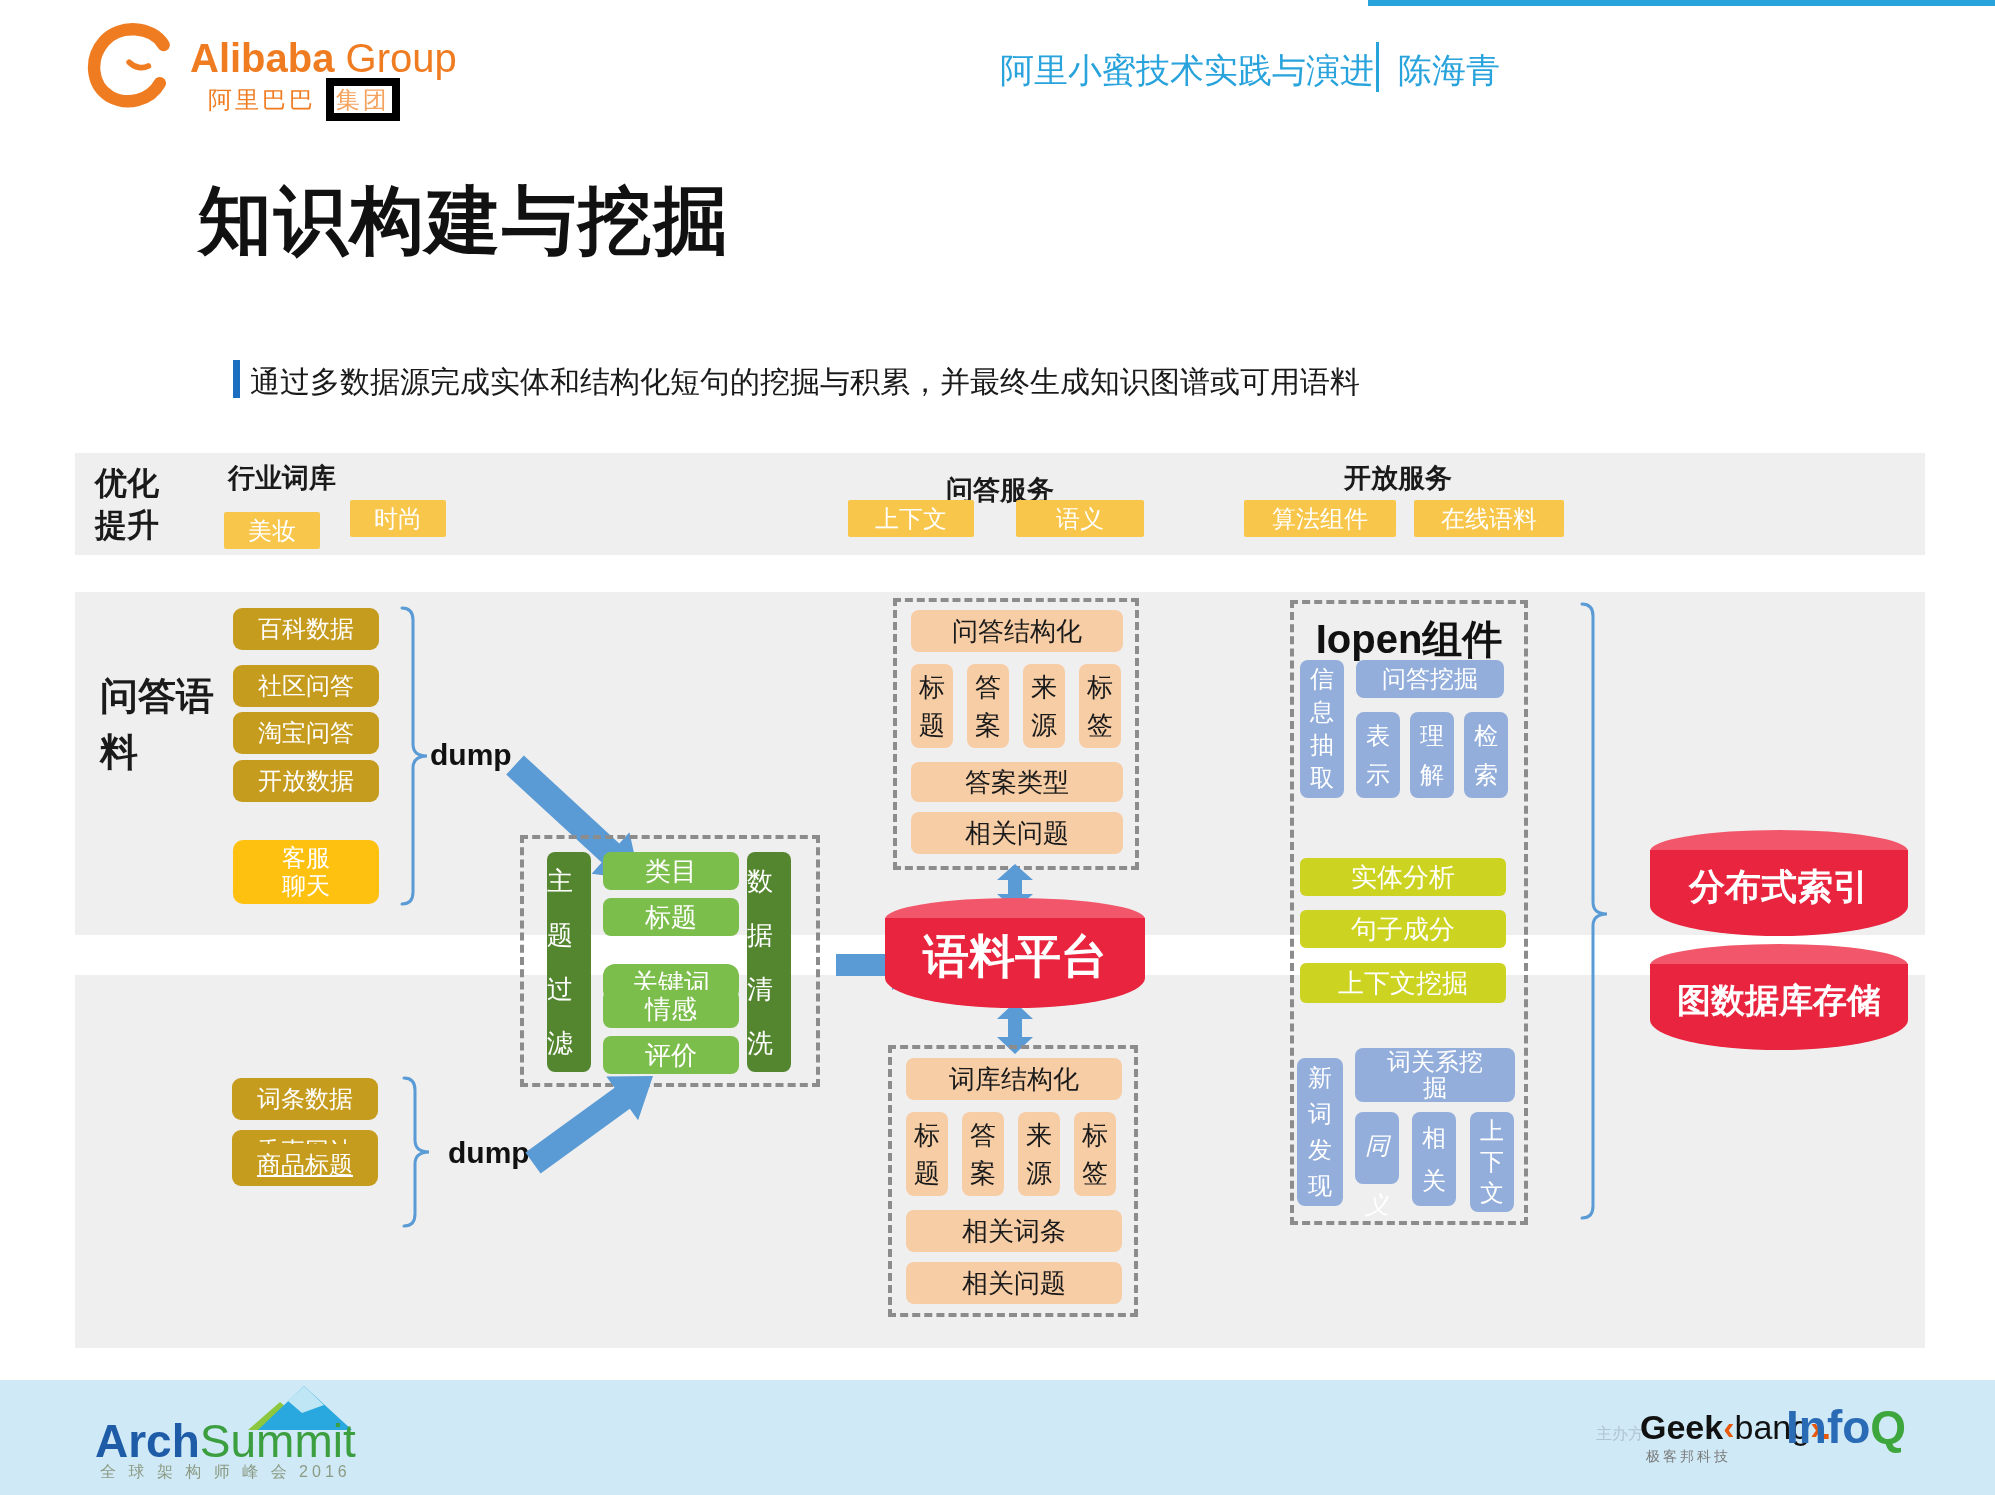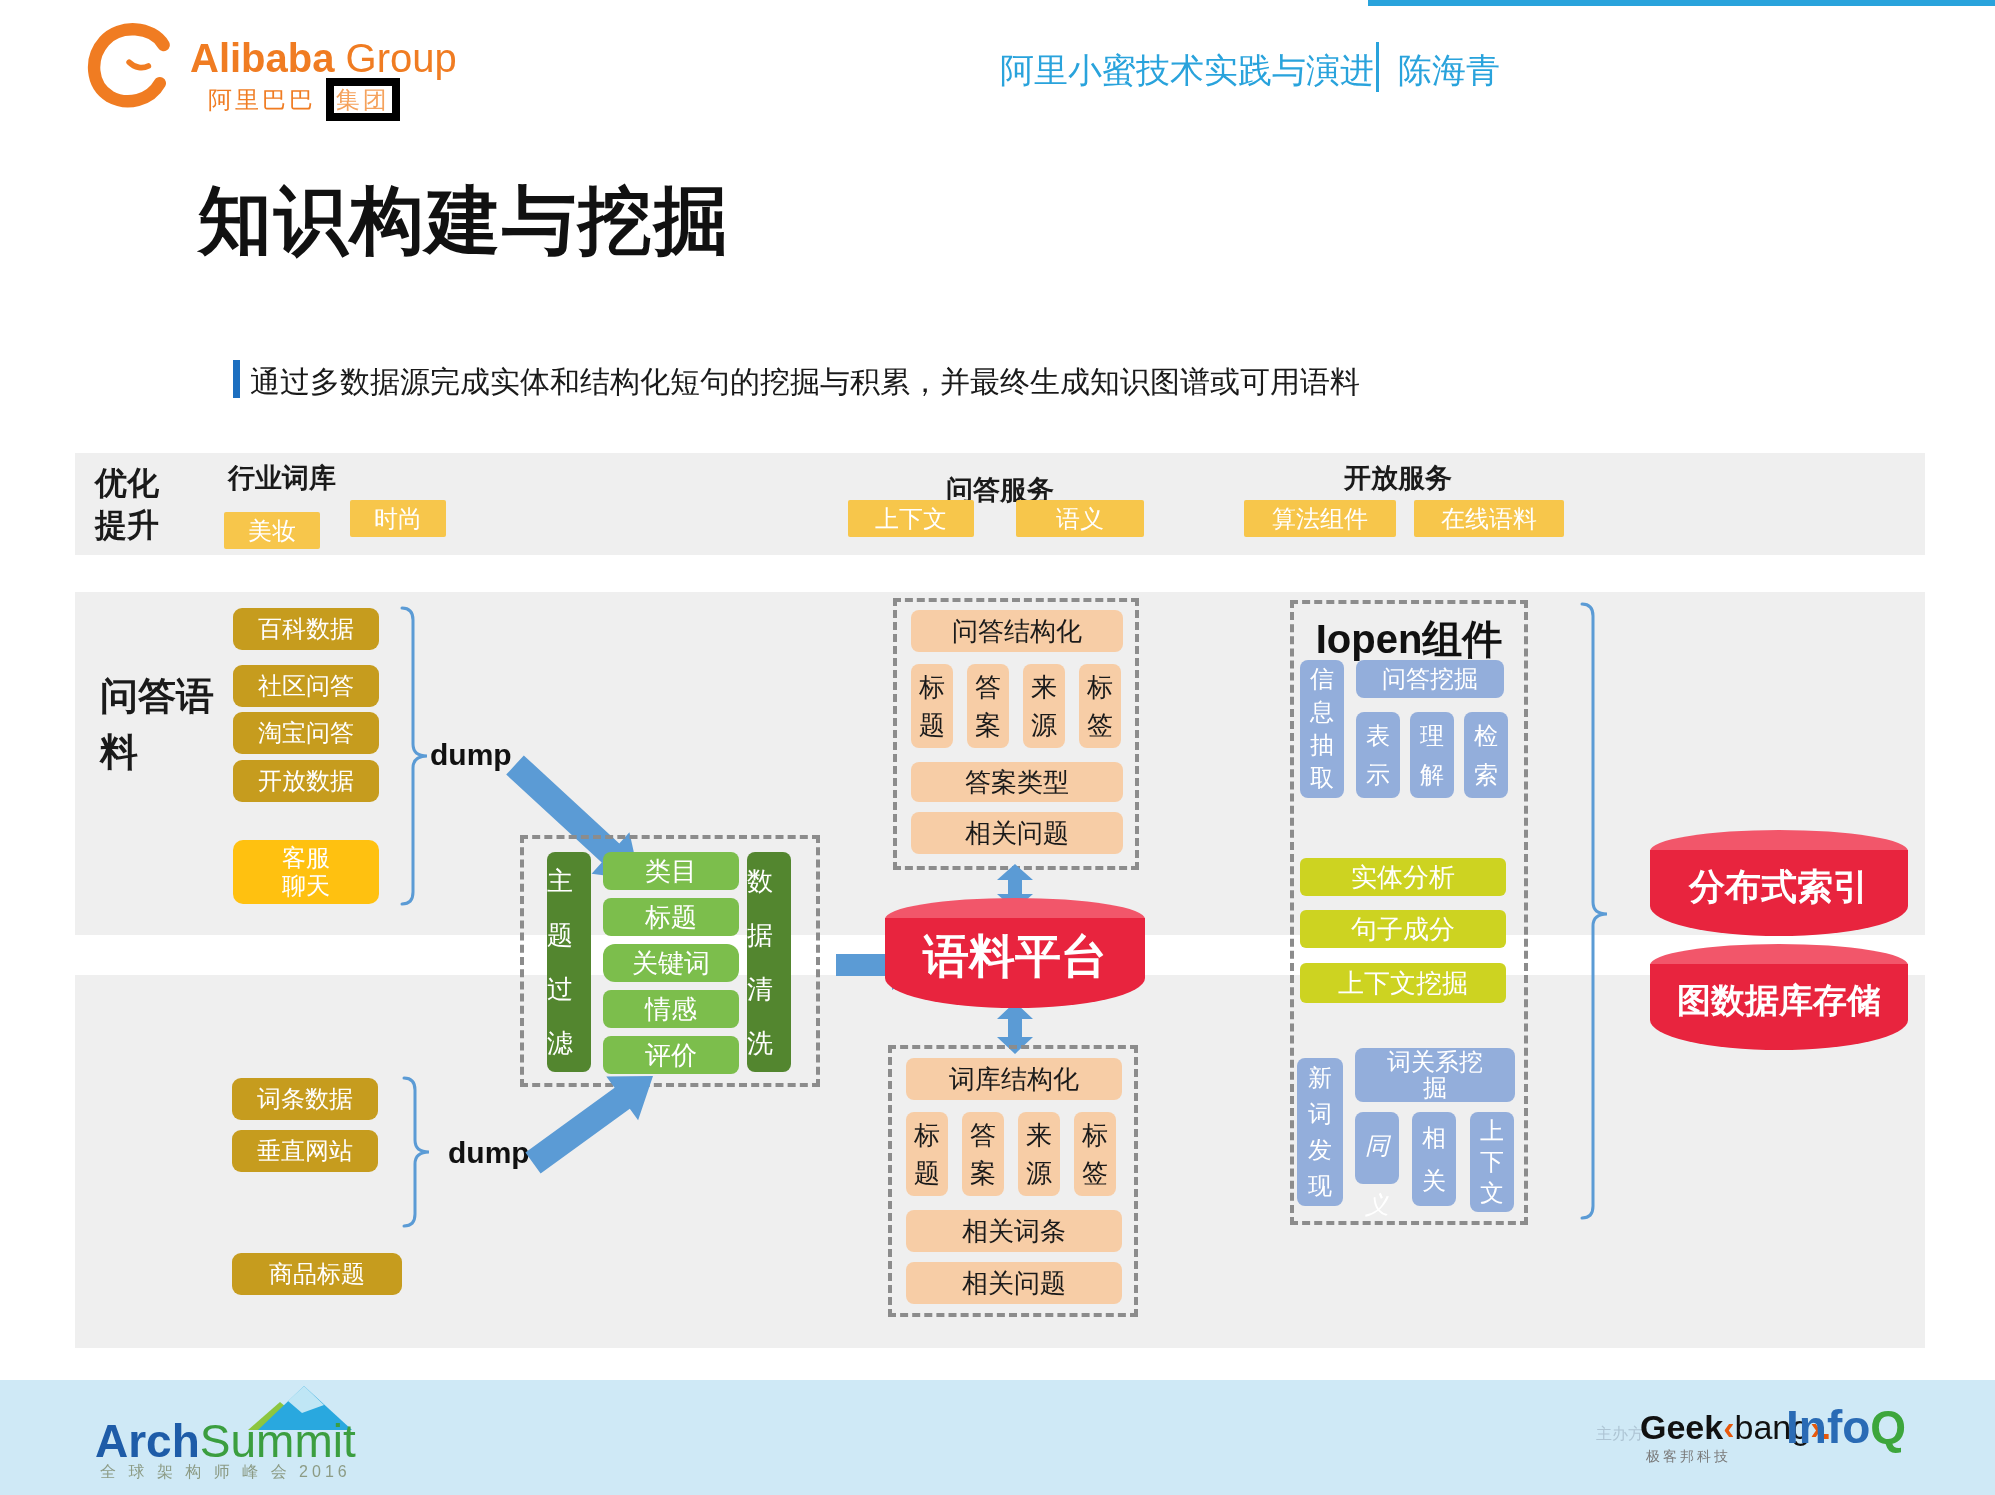--- a/index.html
+++ b/index.html
@@ -85,21 +85,21 @@
   <div class="ab" style="left:500px;top:750px;">
     <svg width="160" height="140" viewBox="-5 -10 160 140">
       <polygon points="1.2,14.6 96.7,102.6 86.6,113.7 135,120 124.4,72.3 114.3,83.4 18.8,-4.6" fill="#5B9BD5"></polygon>
     </svg>
   </div>
 
   <div class="ab dashedbox" style="left:520px;top:835px;width:300px;height:252px;"></div>
   <div class="ab gvert" style="left:547px;top:852px;width:44px;height:220px;">主题过滤</div>
   <div class="ab gpill" style="left:603px;top:852px;width:136px;height:38px;">类目</div>
   <div class="ab gpill" style="left:603px;top:898px;width:136px;height:38px;">标题</div>
-  <div class="ab gpill" style="left:603px;top:944px;width:136px;height:38px;border-radius:12px;">关键词</div>
+  <div class="ab gpill" style="left:603px;top:964px;width:136px;height:38px;border-radius:12px;">关键词</div>
   <div class="ab gpill" style="left:603px;top:990px;width:136px;height:38px;">情感</div>
   <div class="ab gpill" style="left:603px;top:1036px;width:136px;height:38px;">评价</div>
   <div class="ab gvert" style="left:747px;top:852px;width:44px;height:220px;">数据清洗</div>
 
   <div class="ab" style="left:836px;top:938px;">
     <svg width="100" height="54" viewBox="0 0 100 54">
       <polygon points="0,16 56,16 56,2 98,27 56,52 56,38 0,38" fill="#5B9BD5"></polygon>
     </svg>
   </div>
 
@@ -166,21 +166,21 @@
     <div class="lbl" style="font-size:36px;">分布式索引</div>
   </div>
   <div class="ab cyl" style="left:1650px;top:944px;width:258px;height:106px;">
     <div class="top"></div>
     <div class="body"></div>
     <div class="lbl" style="font-size:34px;">图数据库存储</div>
   </div>
 
   <div class="ab goldbox" style="left:232px;top:1078px;width:146px;height:42px;">词条数据</div>
   <div class="ab goldbox" style="left:232px;top:1130px;width:146px;height:42px;">垂直网站</div>
-  <div class="ab goldbox" style="left:232px;top:1253px;width:170px;height:42px;">商品标题</div>
+  <div class="ab goldbox" style="left:232px;top:1144px;width:146px;height:42px;text-decoration:underline;">商品标题</div>
 
   <div class="ab" style="left:398px;top:1076px;">
     <svg width="36" height="154" viewBox="0 0 36 154">
       <path d="M6,2 Q17,2 17,14 L17,64 Q17,76 31,76 Q17,76 17,88 L17,138 Q17,150 6,150" fill="none" stroke="#5B9BD5" stroke-width="3" stroke-linecap="round"></path>
     </svg>
   </div>
   <div class="ab dump" style="left:448px;top:1136px;">dump</div>
   <div class="ab" style="left:518px;top:1068px;">
     <svg width="140" height="115" viewBox="-5 0 140 115">
       <polygon points="17.6,105.5 106.8,40.8 115.1,52.2 130,8 83.3,8.4 91.6,19.8 2.4,84.5" fill="#5B9BD5"></polygon>

